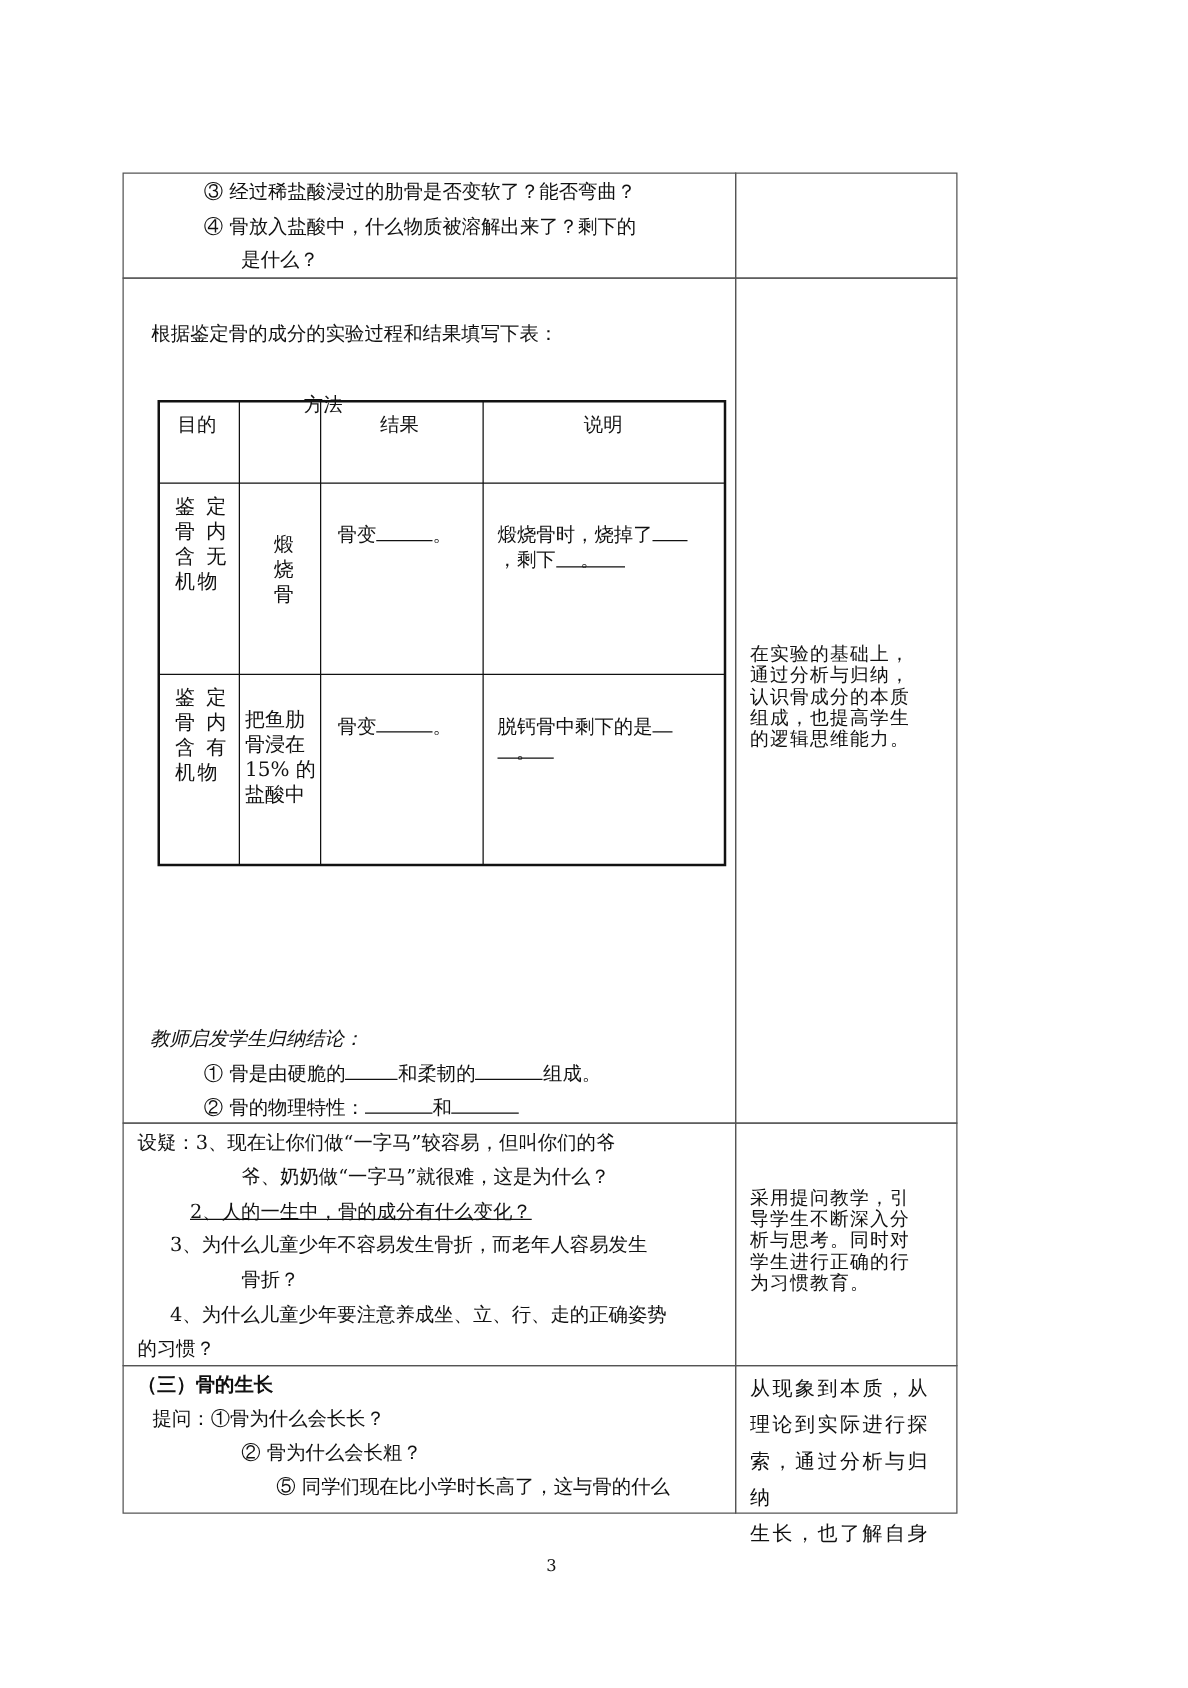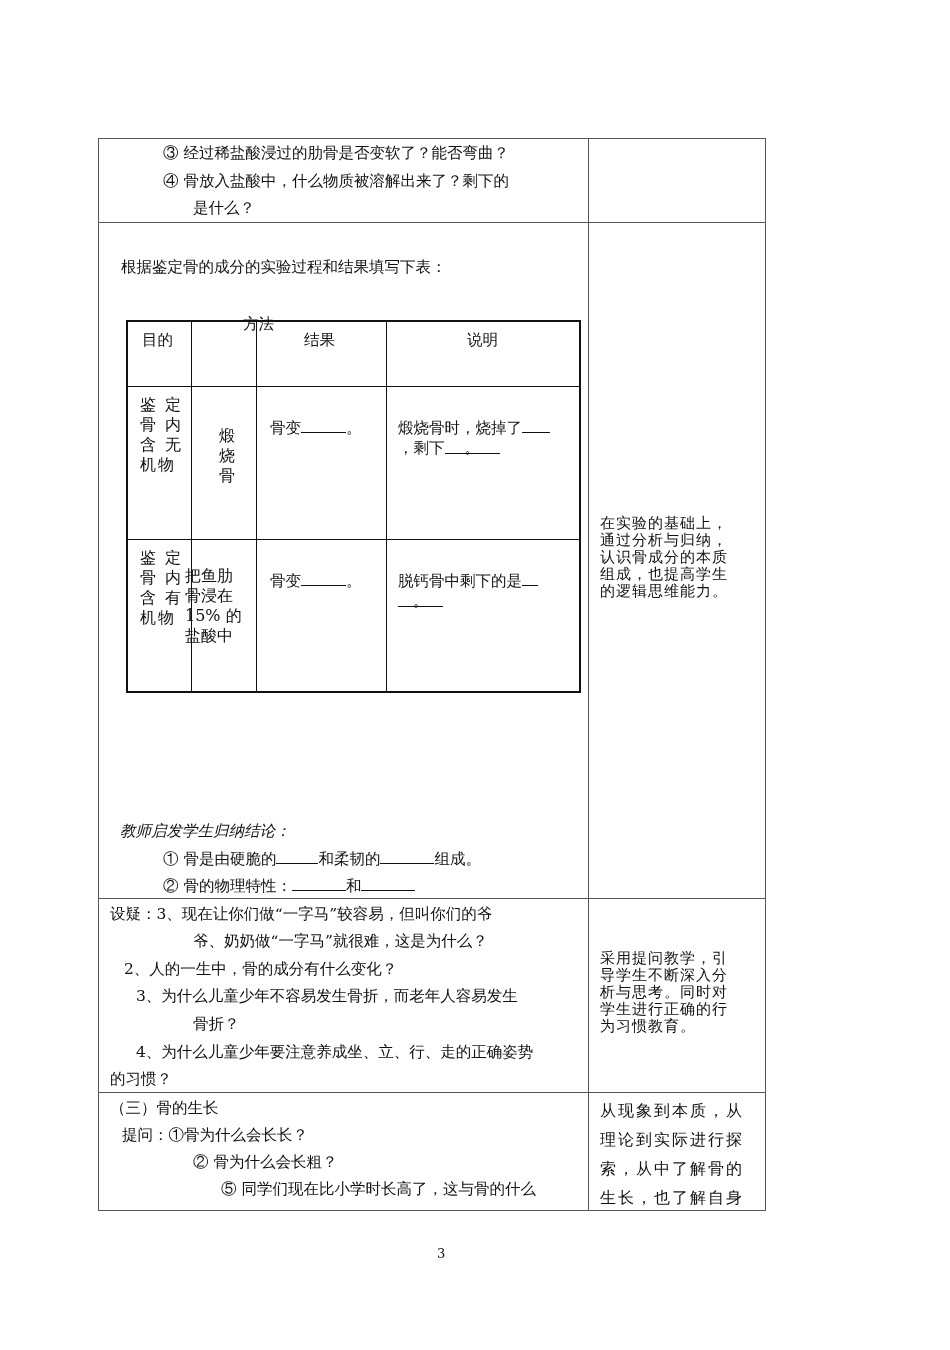--- a/index.html
+++ b/index.html
@@ -64,21 +64,21 @@
   <div class="ln" style="left:398px;top:437px;">
     <span>，剩下</span><span class="u" style="width:55px;text-align:center;"><span>。</span></span>
   </div>
 
   <div class="vcol" style="left:140px;top:548px;">
     <div>鉴 定</div>
     <div>骨 内</div>
     <div>含 有</div>
     <div>机物</div>
   </div>
-  <div class="vcol" style="left:185px;top:566px;letter-spacing:0;">
+  <div class="vcol" style="left:196px;top:566px;letter-spacing:0;">
     <div>把鱼肋</div>
     <div>骨浸在</div>
     <div>15% 的</div>
     <div>盐酸中</div>
   </div>
   <div class="ln" style="left:270px;top:569px;">
     <span>骨变</span><span class="u" style="width:45px;"></span><span>。</span>
   </div>
   <div class="ln" style="left:398px;top:569px;">
     <span>脱钙骨中剩下的是</span><span class="u" style="width:16px;"></span>
@@ -100,42 +100,42 @@
     <div>通过分析与归纳，</div>
     <div>认识骨成分的本质</div>
     <div>组成，也提高学生</div>
     <div>的逻辑思维能力。</div>
   </div>
 
   <div class="cellL" style="top:898px;height:195px;"></div>
   <div class="cellR" style="top:898px;height:195px;"></div>
   <div class="ln" style="left:110px;top:903px;">设疑：3、现在让你们做“一字马”较容易，但叫你们的爷</div>
   <div class="ln" style="left:193px;top:930px;">爷、奶奶做“一字马”就很难，这是为什么？</div>
-  <div class="ln" style="left:124px;top:958px;">2、人的一生中，骨的成分有什么变化？</div>
+  <div class="ln" style="left:152px;top:958px;text-decoration:underline;">2、人的一生中，骨的成分有什么变化？</div>
   <div class="ln" style="left:136px;top:985px;">3、为什么儿童少年不容易发生骨折，而老年人容易发生</div>
   <div class="ln" style="left:193px;top:1013px;">骨折？</div>
   <div class="ln" style="left:136px;top:1041px;">4、为什么儿童少年要注意养成坐、立、行、走的正确姿势</div>
   <div class="ln" style="left:110px;top:1068px;">的习惯？</div>
 
   <div class="note" style="top:950px;">
     <div>采用提问教学，引</div>
     <div>导学生不断深入分</div>
     <div>析与思考。同时对</div>
     <div>学生进行正确的行</div>
     <div>为习惯教育。</div>
   </div>
 
   <div class="cellL" style="top:1092px;height:119px;"></div>
   <div class="cellR" style="top:1092px;height:119px;"></div>
-  <div class="ln" style="left:110px;top:1097px;font-weight:normal;">（三）骨的生长</div>
+  <div class="ln" style="left:110px;top:1097px;font-weight:bold;">（三）骨的生长</div>
   <div class="ln" style="left:122px;top:1124px;">提问：①骨为什么会长长？</div>
   <div class="ln" style="left:193px;top:1151px;">② 骨为什么会长粗？</div>
   <div class="ln" style="left:193px;top:1178px;margin-left:28px;">⑤  同学们现在比小学时长高了，这与骨的什么</div>
 
   <div class="note2" style="top:1096px;">
     <div>从现象到本质，从</div>
     <div>理论到实际进行探</div>
-    <div>索，从中了解骨的</div>
+    <div>索，通过分析与归纳</div>
     <div>生长，也了解自身</div>
   </div>
 
   <div class="pn">3</div>
 </div>
 
 </body></html>

